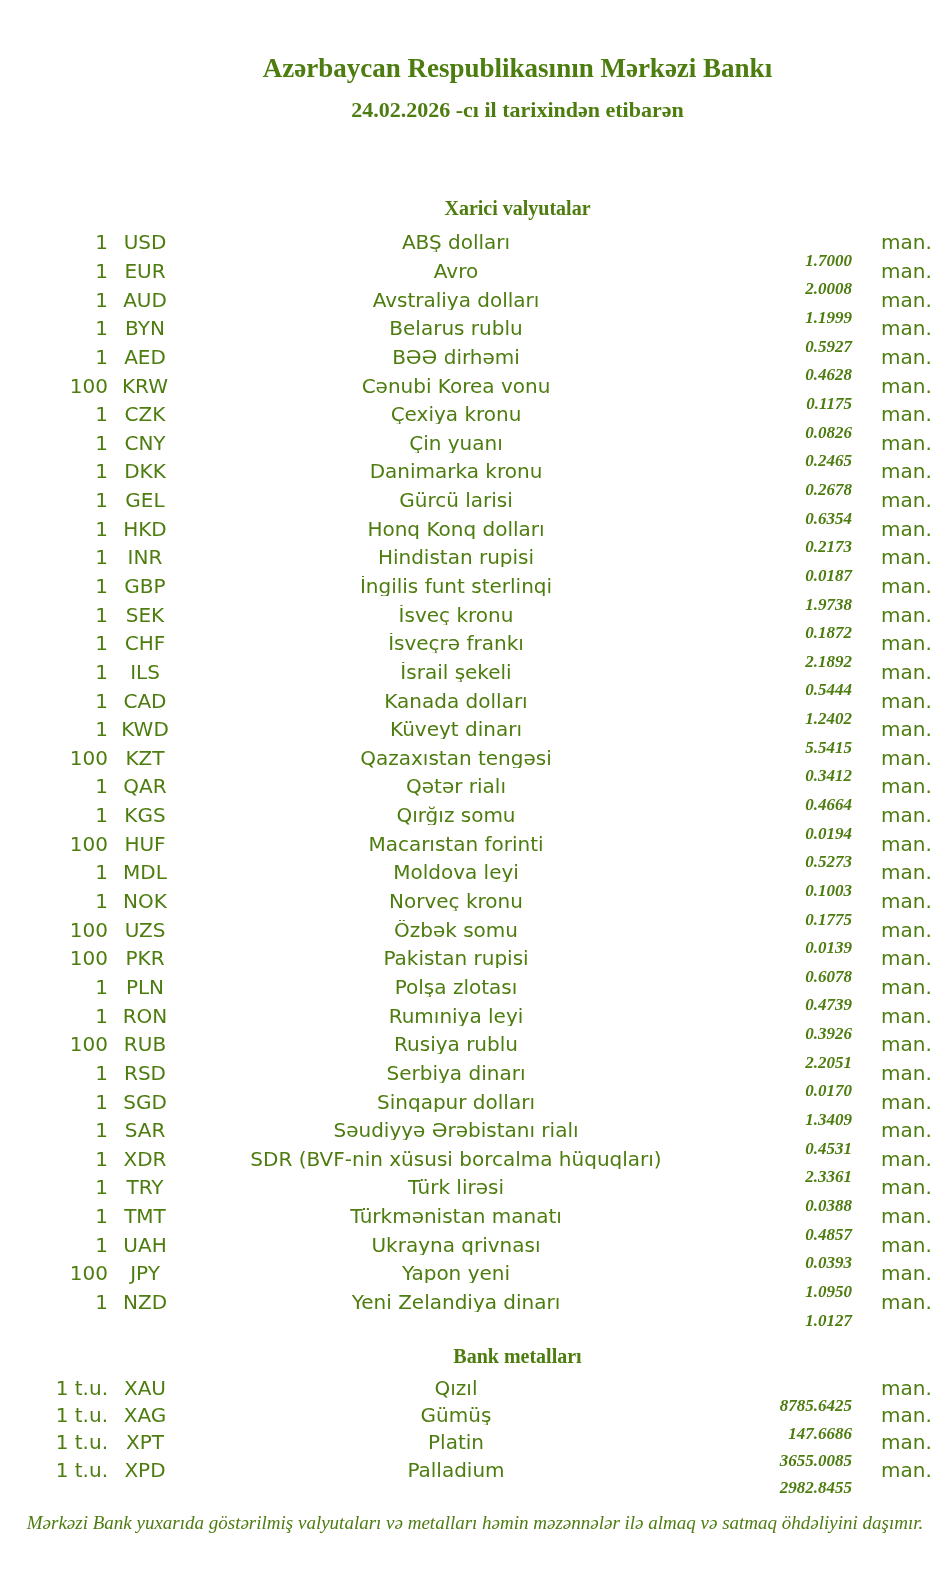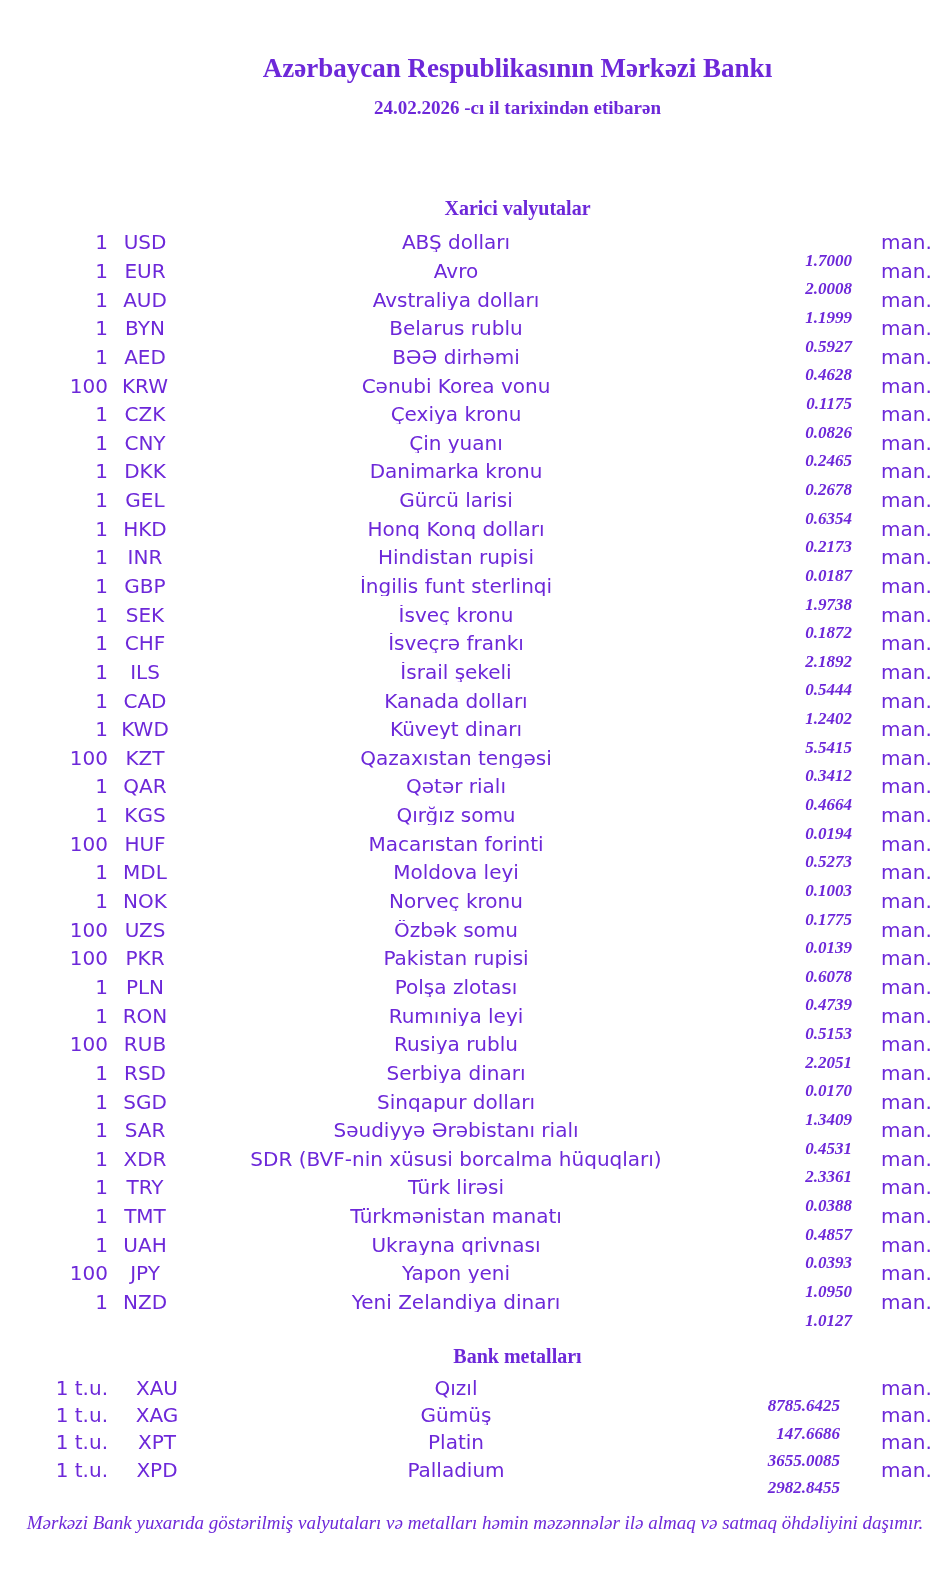--- a/index.html
+++ b/index.html
@@ -1,36 +1,36 @@
 <!DOCTYPE html>
 <html><head>
 <meta charset="utf-8">
 <style>
   html, body { margin: 0; padding: 0; background: #ffffff; }
   .page {
     position: relative;
     width: 950px;
     height: 1595px;
     background: #ffffff;
-    color: #6d28d9;
+    color: #4d7c0f;
     font-family: "DejaVu Sans", sans-serif;
     overflow: hidden;
   }
   .serif-bold { font-family: "Liberation Serif", serif; font-weight: bold; }
   .title    { position: absolute; top: 52px;  left: 85px; right: 0; text-align: center; font-size: 27px; line-height: 1.2; }
-  .dateline { position: absolute; top: 97px;  left: 85px; right: 0; text-align: center; font-size: 19px; line-height: 1.2; }
+  .dateline { position: absolute; top: 97px;  left: 85px; right: 0; text-align: center; font-size: 22px; line-height: 1.2; }
   .subtitle { position: absolute; top: 130px; left: 85px; right: 0; text-align: center; font-size: 19px; line-height: 1.2; }
   .section-heading { position: absolute; left: 85px; right: 0; text-align: center; font-size: 20px; line-height: 1.2; }
   #currencies-heading { top: 196px; }
   #metals-heading     { top: 1344px; }
   .rows { position: absolute; left: 0; right: 0; }
   #currency-rows { top: 228px; }
   #metal-rows    { top: 1374px; }
   #currency-rows .row { height: 28.65px; }
-  #metal-rows .row    { height: 27.4px; gap: 12px; }
+  #metal-rows .row    { height: 27.4px; }
   .row { display: flex; align-items: center; padding-right: 30px; line-height: 1; }
   .qty  { width: 108px; text-align: right;  font-size: 20px; white-space: pre; }
   .code { width: 70px;  margin-left: 2px; text-align: center; font-size: 20px; }
   .name { flex: 1; text-align: center; font-size: 20px; white-space: nowrap; overflow: hidden; }
   .rate {
     width: 120px; text-align: right;
     font-family: "Liberation Serif", serif;
     font-style: italic; font-weight: bold;
     font-size: 17px;
     margin-top: 36px;
@@ -267,21 +267,21 @@
     <span class="code">PLN</span>
     <span class="name">Polşa zlotası</span>
     <span class="rate">0.4739</span>
     <span class="man">man.</span>
   </div>
 
   <div class="row">
     <span class="qty">1</span>
     <span class="code">RON</span>
     <span class="name">Rumıniya leyi</span>
-    <span class="rate">0.5153</span>
+    <span class="rate">0.3926</span>
     <span class="man">man.</span>
   </div>
 
   <div class="row">
     <span class="qty">100</span>
     <span class="code">RUB</span>
     <span class="name">Rusiya rublu</span>
     <span class="rate">2.2051</span>
     <span class="man">man.</span>
   </div>

